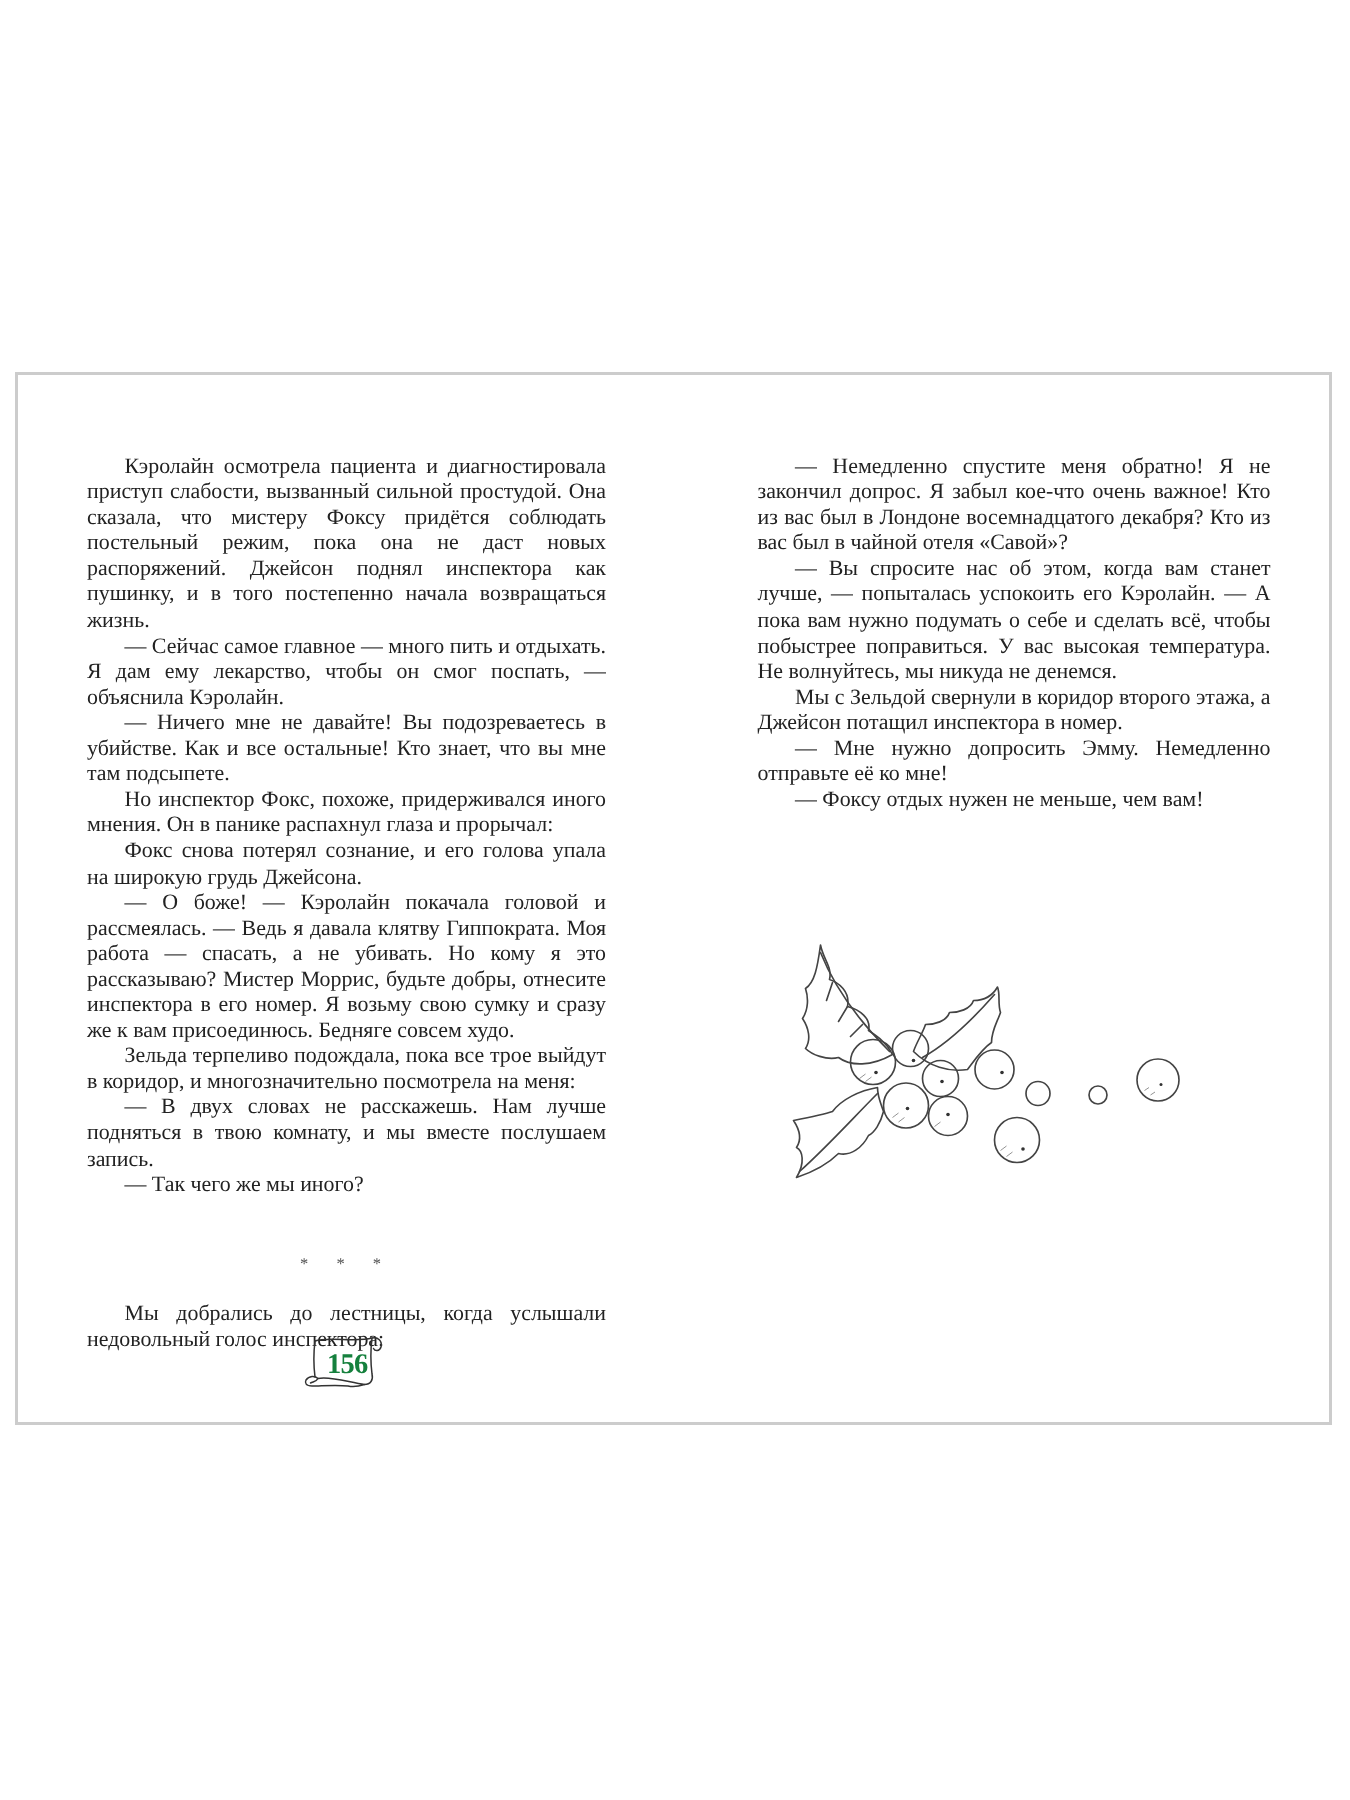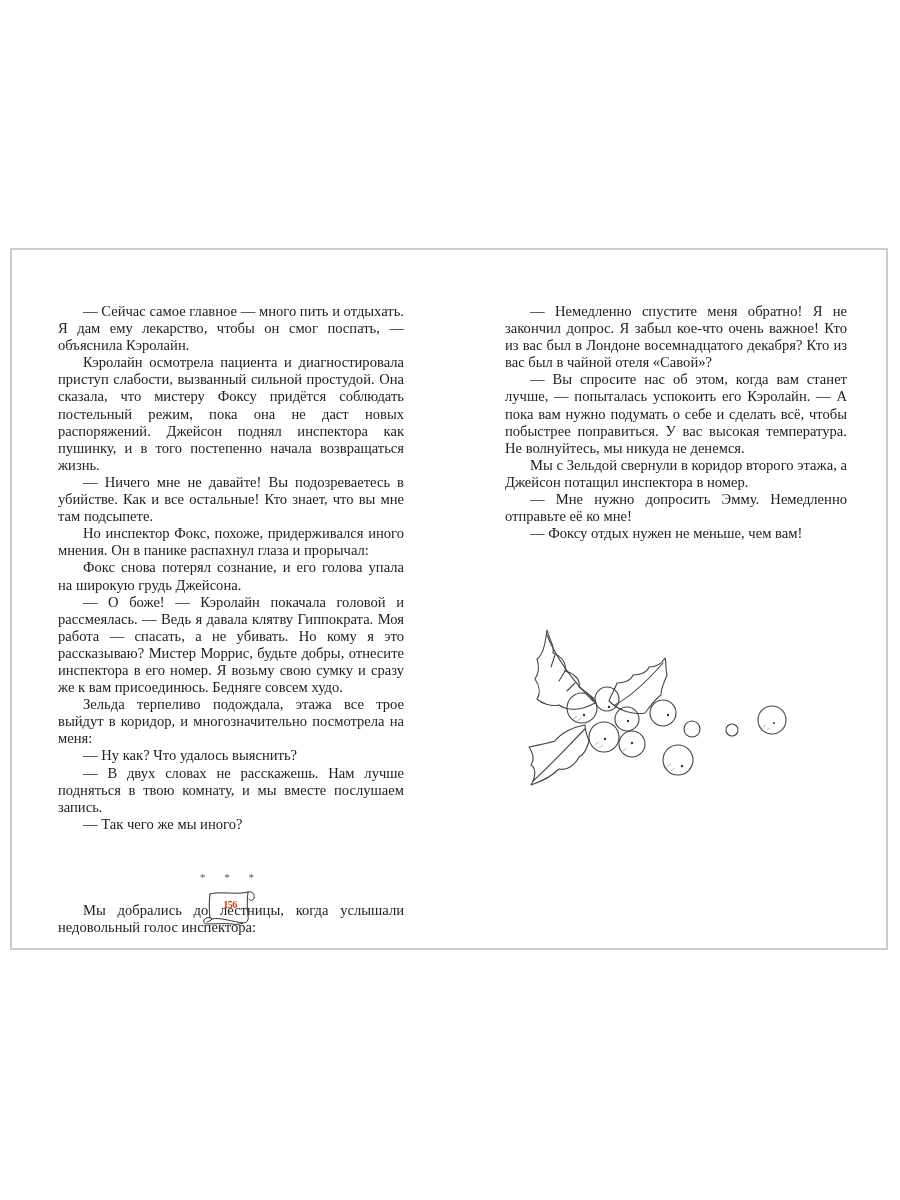--- a/index.html
+++ b/index.html
@@ -29,41 +29,40 @@
     font-size: 11px; letter-spacing: 8px; color: #555;
     text-indent: 0;
   }
   .page-num-wrap {
     position: absolute; left: 198px; top: 886px; width: 64px; height: 44px;
   }
   .page-num {
     position: absolute; left: 20px; top: 13px; width: 24px;
     text-align: center;
     font-family: "Liberation Serif", "DejaVu Serif", serif;
-    font-size: 10px; font-weight: bold; color: #c2410c;
+    font-size: 19px; font-weight: bold; color: #15803d;
     letter-spacing: -0.5px;
   }
   .holly {
     position: absolute; left: 515px; top: 615px; width: 330px; height: 180px;
   }
 </style>
 </head>
 <body>
 
 <div class="spread"></div>
 
 <div class="page-col left-col">
+  <p class="para">Кэролайн осмотрела пациента и диагностировала приступ слабости, вызванный сильной простудой. Она сказала, что мистеру Фоксу придётся соблюдать постельный режим, пока она не даст новых распоряжений. Джейсон поднял инспектора как пушинку, и в того постепенно начала возвращаться жизнь.</p>
   <p class="para">— Сейчас самое главное — много пить и отдыхать. Я дам ему лекарство, чтобы он смог поспать, — объяснила Кэролайн.</p>
-  <p class="para">Кэролайн осмотрела пациента и диагностировала приступ слабости, вызванный сильной простудой. Она сказала, что мистеру Фоксу придётся соблюдать постельный режим, пока она не даст новых распоряжений. Джейсон поднял инспектора как пушинку, и в того постепенно начала возвращаться жизнь.</p>
   <p class="para">— Ничего мне не давайте! Вы подозреваетесь в убийстве. Как и все остальные! Кто знает, что вы мне там подсыпете.</p>
   <p class="para">Но инспектор Фокс, похоже, придерживался иного мнения. Он в панике распахнул глаза и прорычал:</p>
   <p class="para">Фокс снова потерял сознание, и его голова упала на широкую грудь Джейсона.</p>
   <p class="para">— О боже! — Кэролайн покачала головой и рассмеялась. — Ведь я давала клятву Гиппократа. Моя работа — спасать, а не убивать. Но кому я это рассказываю? Мистер Моррис, будьте добры, отнесите инспектора в его номер. Я возьму свою сумку и сразу же к вам присоединюсь. Бедняге совсем худо.</p>
-  <p class="para">Зельда терпеливо подождала, этажа все трое выйдут в коридор, и многозначительно посмотрела на меня:</p>
-  <p class="para">— Ну как? Что удалось выяснить?</p>
+  <p class="para">Зельда терпеливо подождала, пока все трое выйдут в коридор, и многозначительно посмотрела на меня:</p>
   <p class="para">— В двух словах не расскажешь. Нам лучше подняться в твою комнату, и мы вместе послушаем запись.</p>
   <p class="para">— Так чего же мы иного?</p>
   <div class="divider">* * *</div>
   <p class="para">Мы добрались до лестницы, когда услышали недовольный голос инспектора:</p>
 </div>
 
 <div class="page-num-wrap">
   <svg width="64" height="44" viewBox="0 0 64 44">
     <g fill="none" stroke="#333" stroke-width="1" stroke-linecap="round" stroke-linejoin="round">
       <path d="M12 8 C 20 5, 40 9, 50 6 C 54 5, 57 8, 56 12 C 55 15, 52 15, 51 13"></path>

